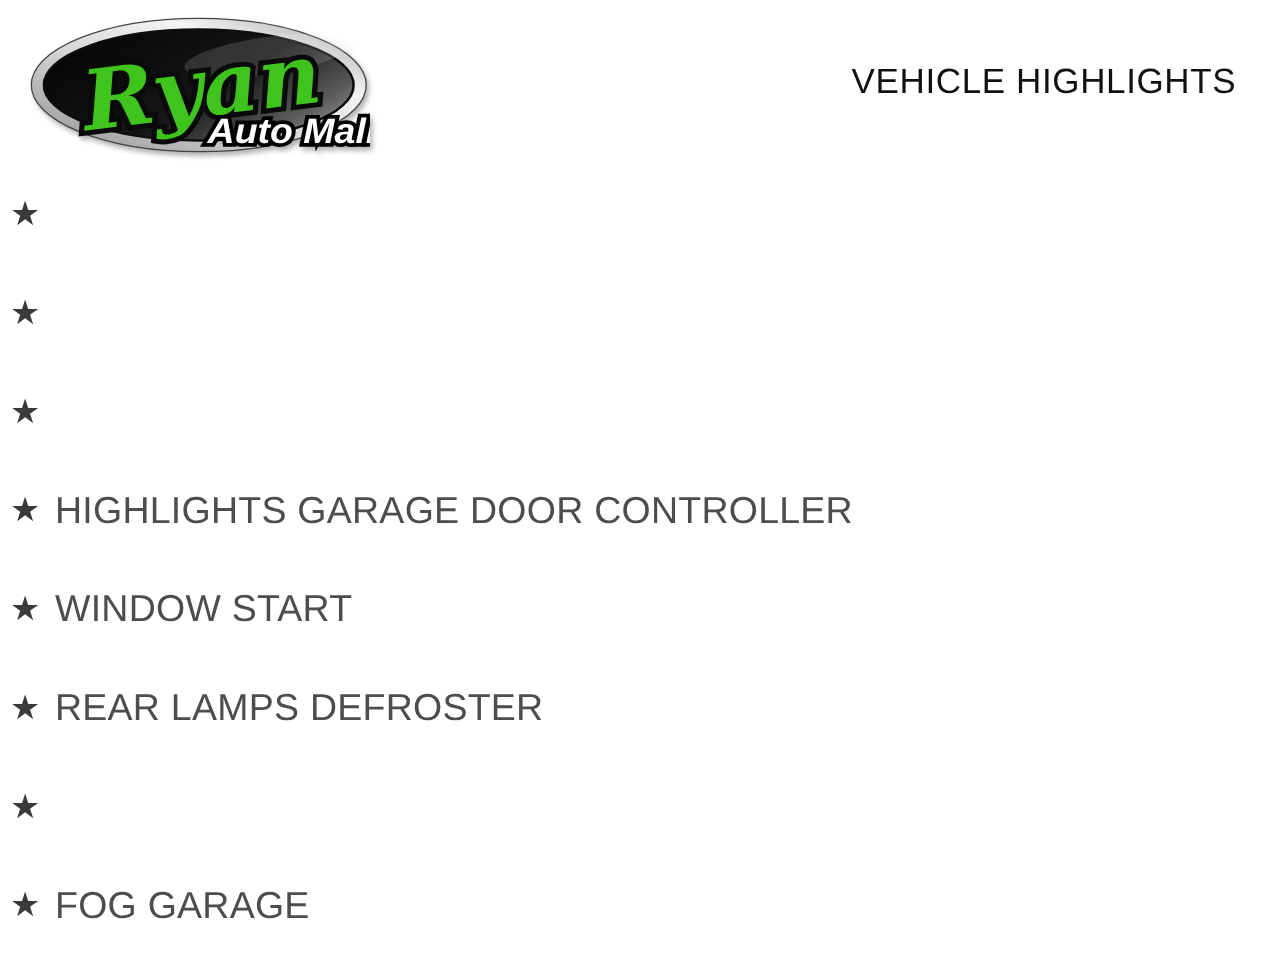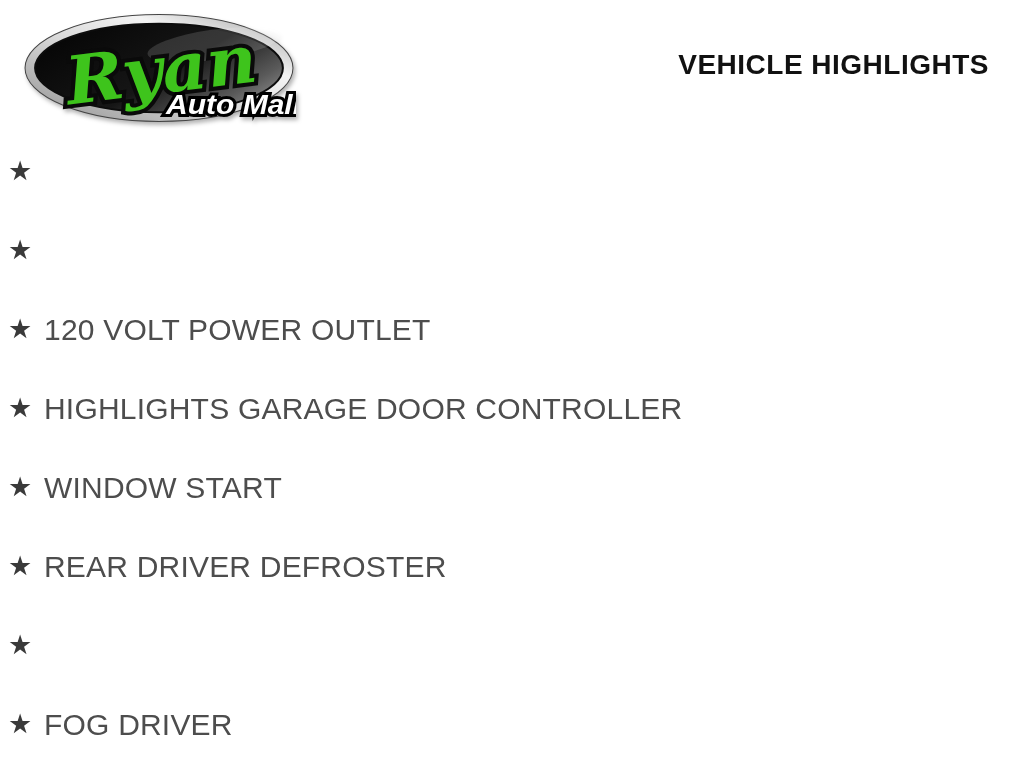--- a/index.html
+++ b/index.html
@@ -37,21 +37,21 @@
   }
   .logo .brand-bottom{
     font-family:"Liberation Sans", sans-serif;
     font-style:italic;
     font-weight:bold;
   }
   .page-title{
     position:absolute;
     top:49px;right:35px;
     font-size:28px;
-    font-weight:bold;
+    font-weight:normal;
     letter-spacing:0.5px;
     color:var(--title);
     white-space:nowrap;
   }
   .highlights{
     position:absolute;
     left:8px;top:132px;right:8px;
     list-style:none;
   }
   .highlights li{
@@ -108,34 +108,33 @@
 
 <ul class="highlights">
   <li>
     <span class="star">★</span>
   </li>
   <li>
     <span class="star">★</span>
   </li>
   <li>
     <span class="star">★</span>
-    <span class="label">120 VOLT POWER OUTLET</span>
   </li>
   <li>
     <span class="star">★</span>
     <span class="label">HIGHLIGHTS GARAGE DOOR CONTROLLER</span>
   </li>
   <li>
     <span class="star">★</span>
     <span class="label">WINDOW START</span>
   </li>
   <li>
     <span class="star">★</span>
-    <span class="label">REAR DRIVER DEFROSTER</span>
+    <span class="label">REAR LAMPS DEFROSTER</span>
   </li>
   <li>
     <span class="star">★</span>
   </li>
   <li>
     <span class="star">★</span>
-    <span class="label">FOG DRIVER</span>
+    <span class="label">FOG GARAGE</span>
   </li>
 </ul>
 
 </body></html>

